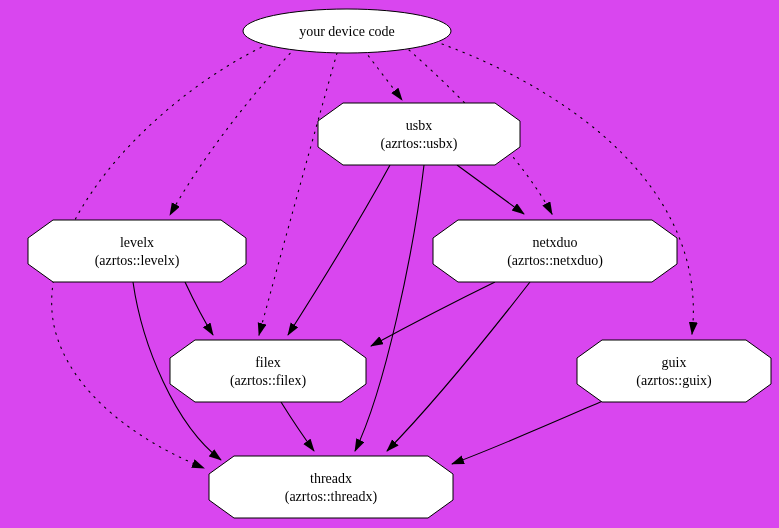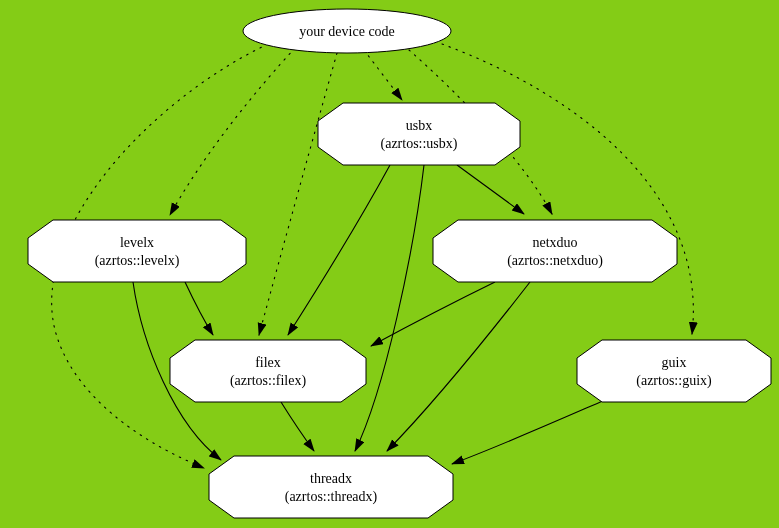--- a/index.html
+++ b/index.html
@@ -4,21 +4,21 @@
 <style>
   html, body {
     margin: 0;
     padding: 0;
     background: #ffffff;
   }
   .canvas {
     position: relative;
     width: 779px;
     height: 528px;
-    background: #84cc16;
+    background: #d946ef;
     font-family: "Liberation Serif", "DejaVu Serif", serif;
   }
   svg { display: block; }
   .node-shape {
     fill: #ffffff;
     stroke: #000000;
     stroke-width: 1;
   }
   .node-label {
     font-family: "Liberation Serif", "DejaVu Serif", serif;

